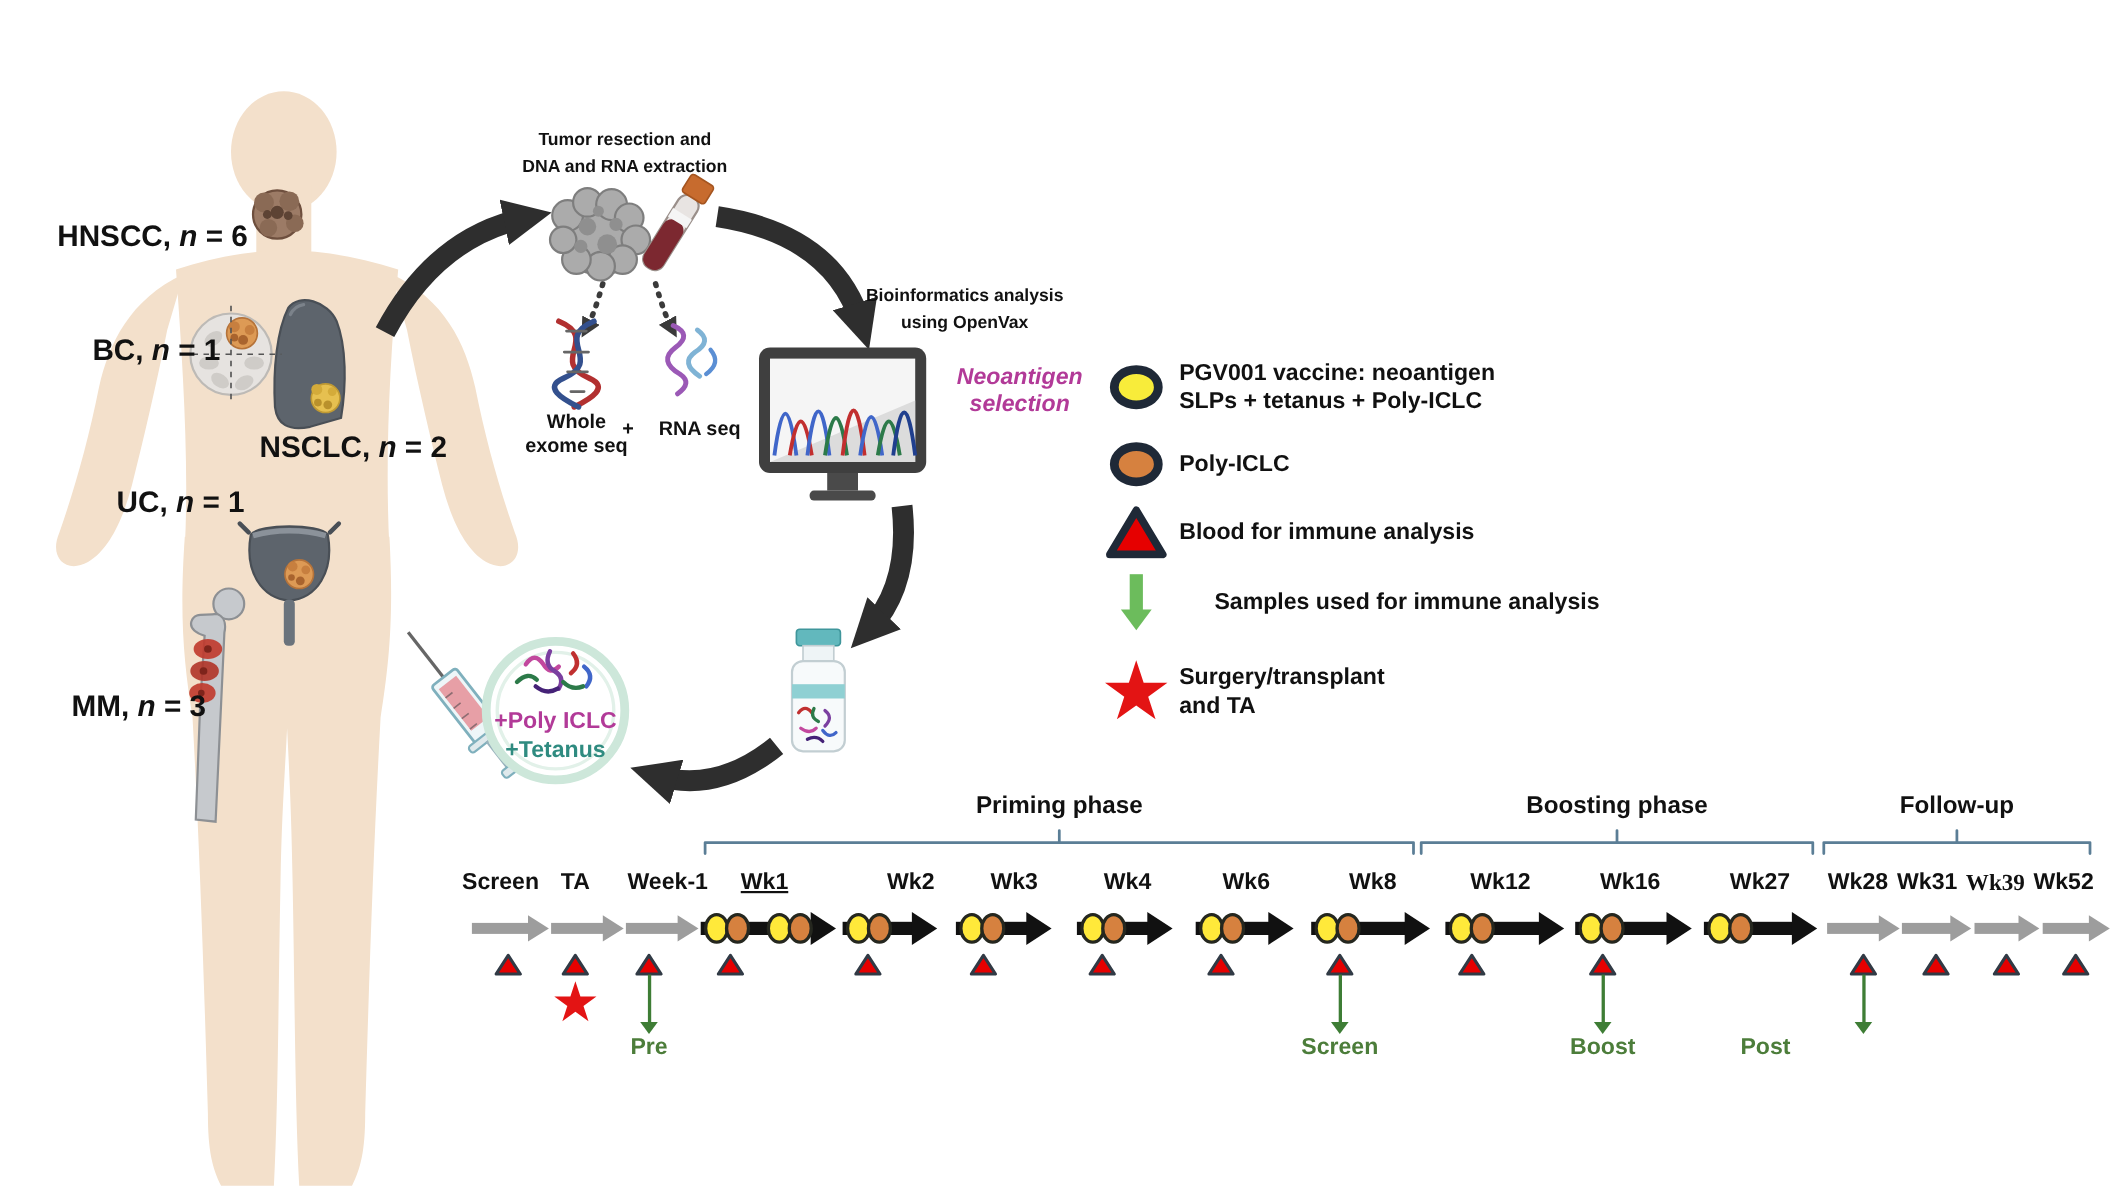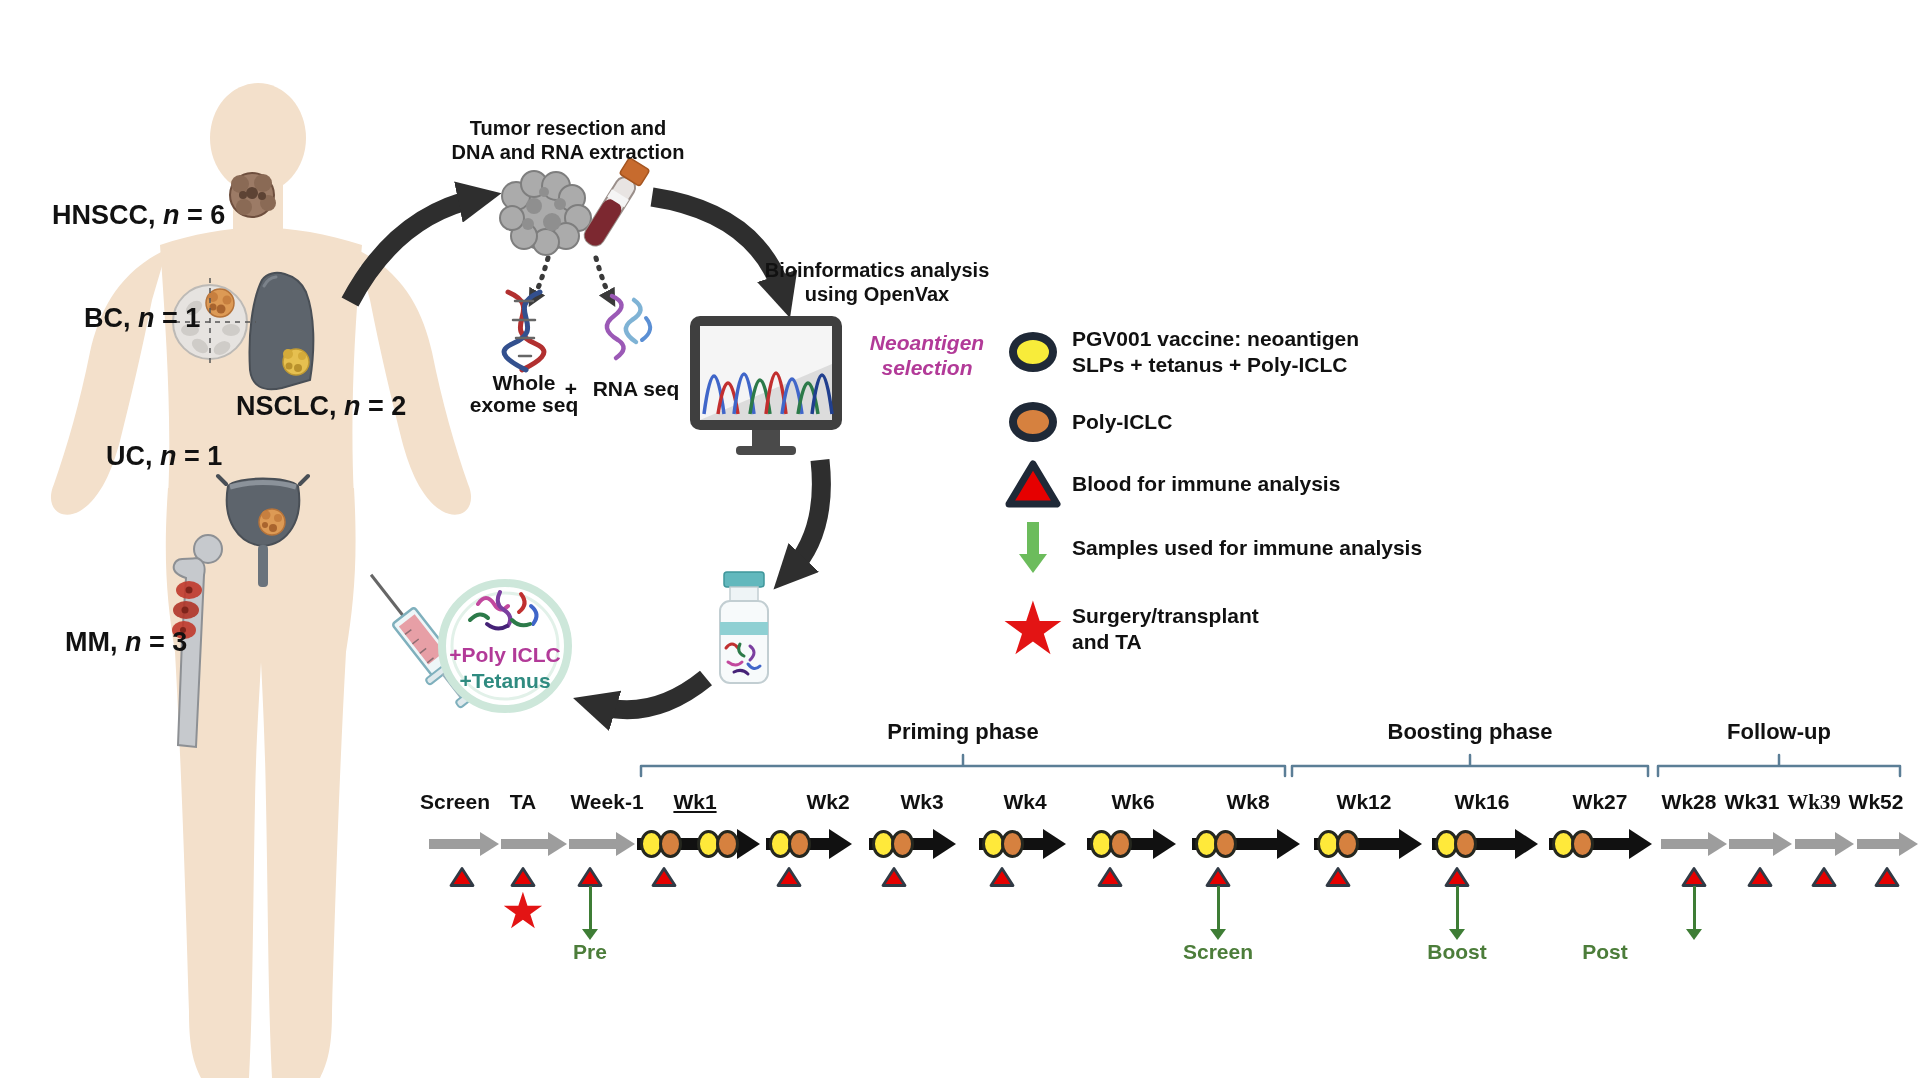--- a/index.html
+++ b/index.html
@@ -3,22 +3,22 @@
 <meta charset="utf-8">
 <style>
   html,body{margin:0;padding:0;background:#fff;}
   .canvas{position:relative;width:1920px;height:1080px;background:#fff;overflow:hidden;
           font-family:"Liberation Sans",sans-serif;color:#111;}
   .pre{white-space:pre-line;}
   
   .patient{position:absolute;font-size:27px;font-weight:bold;white-space:nowrap;}
   .patient i{font-style:italic;}
   
-  .wf-title{position:absolute;font-size:20px;font-weight:bold;line-height:24px;text-align:center;transform:translateX(-50%);white-space:pre-line;}
-  .wf-small{position:absolute;font-size:21px;font-weight:bold;line-height:22px;text-align:center;transform:translateX(-50%);white-space:pre-line;}
+  .wf-title{position:absolute;font-size:16px;font-weight:bold;line-height:24px;text-align:center;transform:translateX(-50%);white-space:pre-line;}
+  .wf-small{position:absolute;font-size:18px;font-weight:bold;line-height:22px;text-align:center;transform:translateX(-50%);white-space:pre-line;}
   .neo{color:#b23a98;font-style:italic;font-size:21px;line-height:25px;}
   
   .legend-row{position:absolute;left:1002px;display:flex;align-items:center;}
   .legend-icon{width:62px;display:flex;justify-content:center;align-items:center;flex:0 0 62px;}
   .legend-label{font-size:21px;font-weight:bold;line-height:26px;white-space:pre-line;margin-left:8px;}
   .oval{width:48px;height:40px;border:8px solid #1f2937;border-radius:50%;box-sizing:border-box;}
   .oval.yellow{background:#f8ec3a;}
   .oval.orange{background:#d6813f;}
   .fat-green-arrow{position:relative;width:28px;height:52px;}
   .fat-green-arrow .sh{position:absolute;left:8px;top:0;width:12px;height:33px;background:#6cbc5c;}
@@ -292,21 +292,21 @@
       <div class="legend-label">Poly-ICLC</div>
     </div>
     <div class="legend-row" style="top:460px;">
       <div class="legend-icon">
         <svg width="56" height="48">
             <polygon points="28,4 52,44 4,44" fill="#e60000" stroke="#1f2937" stroke-width="7" stroke-linejoin="round"></polygon>
           </svg>
       </div>
       <div class="legend-label">Blood for immune analysis</div>
     </div>
-    <div class="legend-row" style="top:522px;">
+    <div class="legend-row" style="top:522px;gap:32px;">
       <div class="legend-icon">
         <div class="fat-green-arrow">
             <span class="sh"></span>
             <span class="hd"></span>
           </div>
       </div>
       <div class="legend-label">Samples used for immune analysis</div>
     </div>
     <div class="legend-row" style="top:592px;">
       <div class="legend-icon star" style="font-size:74px;">★</div>

